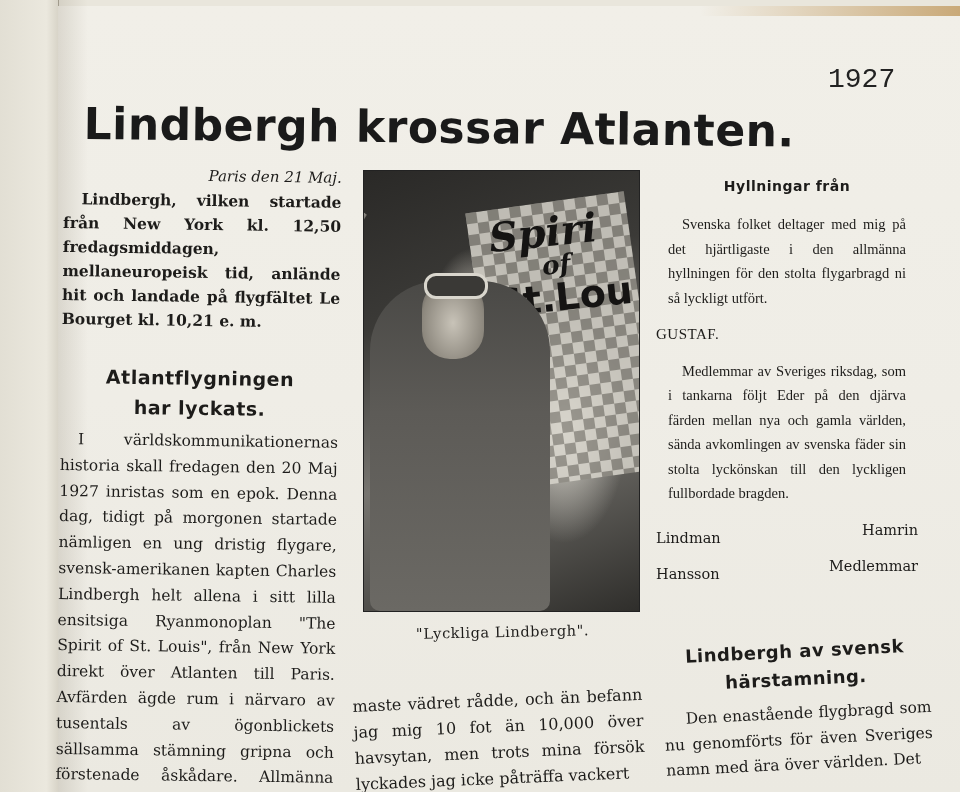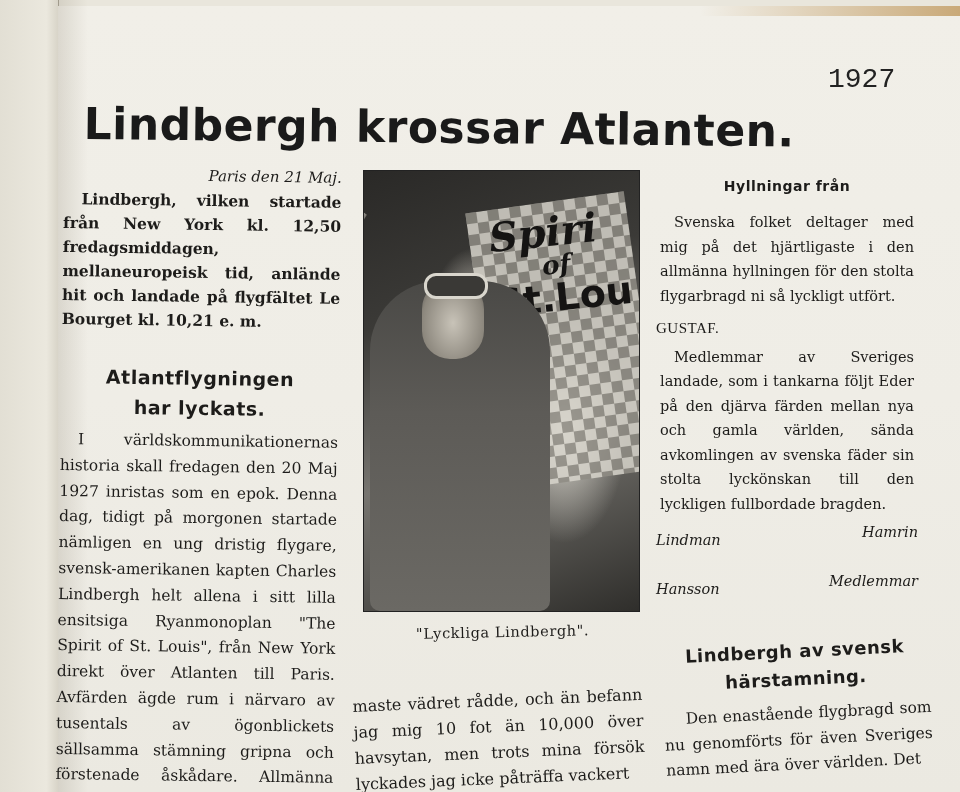--- a/index.html
+++ b/index.html
@@ -88,24 +88,24 @@
     position:absolute; left:416px; top:624px; font-size:14.5px; letter-spacing:0.6px;
     transform:rotate(-1.2deg);
   }
   .col-mid-bottom {
     position:absolute; left:352px; top:694px; width:290px;
     font-size:16px; line-height:26px; text-align:justify;
     transform:rotate(-2.4deg); transform-origin:left top;
   }
   .col-right { position:absolute; left:656px; top:172px; width:262px; font-size:14.5px; line-height:24.5px; }
   .col-right .subhead { margin:0 0 10px 0; font-size:14px; line-height:28px; }
-  .col-right p { margin:4px; text-align:justify; text-indent:14px; }
+  .col-right p { margin:12px; text-align:justify; text-indent:14px;font-family:Liberation Serif, serif; }
   .signature { text-align:left; margin-top:8px; font-family:"Liberation Serif", serif; font-size:15px; letter-spacing:0.5px; }
   .members { margin-top:26px; }
-  .names { display:grid; grid-template-columns:1fr 1fr; font-style:italic; margin-top:4px; row-gap:16px; }
+  .names { display:grid; grid-template-columns:1fr 1fr; margin-top:4px; row-gap:4px; }
   .names span:nth-child(even) { text-align:right; }
   .names span:nth-child(odd) { padding-top:8px; }
   .col-right-bottom {
     position:absolute; left:660px; top:644px; width:268px;
     transform:rotate(-2.8deg); transform-origin:left top;
   }
   .col-right-bottom .subhead { margin:0 0 8px 0; font-size:18px; line-height:28px; }
   .col-right-bottom p { margin:0; font-size:15.5px; line-height:25.5px; text-align:justify; text-indent:22px; }
   .shadow-left {
     position:absolute; left:58px; top:0; width:30px; height:792px;
@@ -151,21 +151,21 @@
 <div class="caption">"Lyckliga Lindbergh".</div>
 
 <div class="col-mid-bottom">maste vädret rådde, och än befann jag mig 10 fot än 10,000 över havsytan, men trots mina försök lyckades jag icke påträffa vackert</div>
 
 <div class="col col-right">
   <div class="subhead">
     <div>Hyllningar från</div>
   </div>
   <p>Svenska folket deltager med mig på det hjärtligaste i den allmänna hyllningen för den stolta flygarbragd ni så lyckligt utfört.</p>
   <div class="signature">GUSTAF.</div>
-  <p class="members">Medlemmar av Sveriges landade, som i tankarna följt Eder på den djärva färden mellan nya och gamla världen, sända avkomlingen av svenska fäder sin stolta lyckönskan till den lyckligen fullbordade bragden.</p>
+  <p class="members">Medlemmar av Sveriges riksdag, som i tankarna följt Eder på den djärva färden mellan nya och gamla världen, sända avkomlingen av svenska fäder sin stolta lyckönskan till den lyckligen fullbordade bragden.</p>
   <div class="names">
     <span>Lindman</span>
     <span>Hamrin</span>
     <span>Hansson</span>
     <span>Medlemmar</span>
   </div>
 </div>
 
 <div class="col-right-bottom">
   <div class="subhead">

